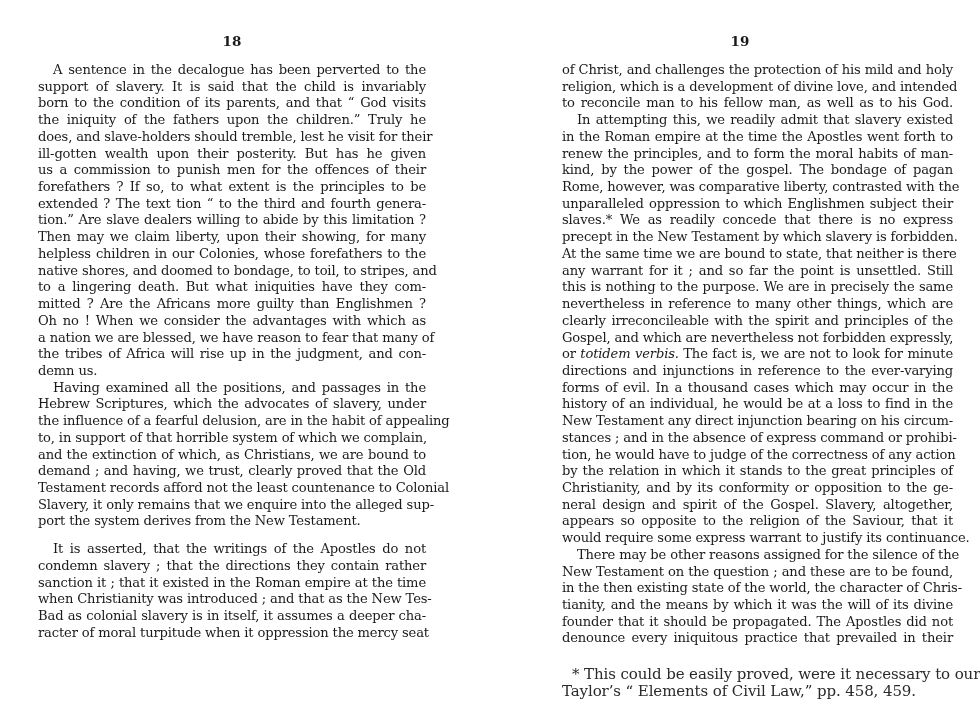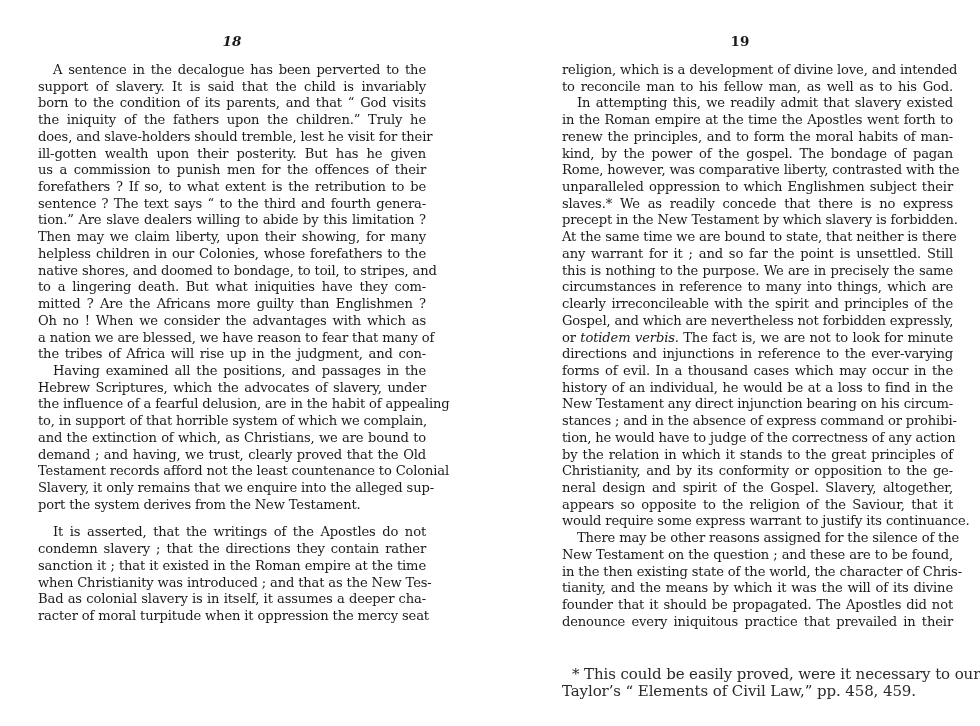--- a/index.html
+++ b/index.html
@@ -2,21 +2,21 @@
 <html><head>
 <meta charset="utf-8">
 <style>
   html, body { margin:0; padding:0; background:#ffffff; }
   body { width:980px; height:726px; position:relative; overflow:hidden;
          font-family:"DejaVu Serif","Liberation Serif",serif; color:#1a1a1a; }
   .page { position:absolute; top:0; height:726px; }
   #page-left { left:0; width:490px; }
   #page-right { left:504px; width:490px; }
   .pnum { position:absolute; top:33px; font-size:13.5px; font-weight:bold; text-align:center; width:60px; }
-  #page-left .pnum { left:202px;font-style:italic; }
+  #page-left .pnum { left:202px; }
   #page-right .pnum { left:206px; }
   .body { position:absolute; }
   #page-left .body { left:38px; top:62px; width:388px; }
   #page-right .body { left:58px; top:62px; width:391px; }
   .ln { display:block; height:16.72px; line-height:16.72px; font-size:13.1px;
         white-space:nowrap; text-align:justify; text-align-last:justify;
         letter-spacing:-0.15px; word-spacing:0px; }
   .ln.last { text-align-last:left; }
   .ln.ind { padding-left:15px; }
   .ln.gap { height:11px; }
@@ -33,31 +33,32 @@
 <div class="page" id="page-left">
   <div class="pnum">18</div>
   <div class="body">
     <span class="ln ind">A sentence in the decalogue has been perverted to the</span>
     <span class="ln">support of slavery.  It is said that the child is invariably</span>
     <span class="ln">born to the condition of its parents, and that “ God visits</span>
     <span class="ln">the iniquity of the fathers upon the children.”  Truly he</span>
     <span class="ln">does, and slave-holders should tremble, lest he visit for their</span>
     <span class="ln">ill-gotten wealth upon their posterity.  But has he given</span>
     <span class="ln">us a commission to punish men for the offences of their</span>
-    <span class="ln">forefathers ?  If so, to what extent is the retribution to be</span>
-    <span class="ln">sentence ?  The text says “ to the third and fourth genera-</span>
+    <span class="ln">forefathers ?  If so, to what extent is the principles to be</span>
+    <span class="ln">extended ?  The text tion “ to the third and fourth genera-</span>
     <span class="ln">tion.”  Are slave dealers willing to abide by this limitation ?</span>
     <span class="ln">Then may we claim liberty, upon their showing, for many</span>
     <span class="ln">helpless children in our Colonies, whose forefathers to the</span>
     <span class="ln">native shores, and doomed to bondage, to toil, to stripes, and</span>
     <span class="ln">to a lingering death.  But what iniquities have they com-</span>
     <span class="ln">mitted ?  Are the Africans more guilty than Englishmen ?</span>
     <span class="ln">Oh no !  When we consider the advantages with which as</span>
     <span class="ln">a nation we are blessed, we have reason to fear that many of</span>
     <span class="ln">the tribes of Africa will rise up in the judgment, and con-</span>
+    <span class="ln last">demn us.</span>
     <span class="ln ind">Having examined all the positions, and passages in the</span>
     <span class="ln">Hebrew Scriptures, which the advocates of slavery, under</span>
     <span class="ln">the influence of a fearful delusion, are in the habit of appealing</span>
     <span class="ln">to, in support of that horrible system of which we complain,</span>
     <span class="ln">and the extinction of which, as Christians, we are bound to</span>
     <span class="ln">demand ; and having, we trust, clearly proved that the Old</span>
     <span class="ln">Testament records afford not the least countenance to Colonial</span>
     <span class="ln">Slavery, it only remains that we enquire into the alleged sup-</span>
     <span class="ln last">port the system derives from the New Testament.</span>
     <span class="ln gap"></span>
@@ -66,34 +67,35 @@
     <span class="ln">sanction it ; that it existed in the Roman empire at the time</span>
     <span class="ln">when Christianity was introduced ; and that as the New Tes-</span>
     <span class="ln">Bad as colonial slavery is in itself, it assumes a deeper cha-</span>
     <span class="ln">racter of moral turpitude when it oppression the mercy seat</span>
   </div>
 </div>
 
 <div class="page" id="page-right">
   <div class="pnum">19</div>
   <div class="body">
+    <span class="ln">of Christ, and challenges the protection of his mild and holy</span>
     <span class="ln">religion, which is a development of divine love, and intended</span>
     <span class="ln">to reconcile man to his fellow man, as well as to his God.</span>
     <span class="ln ind">In attempting this, we readily admit that slavery existed</span>
     <span class="ln">in the Roman empire at the time the Apostles went forth to</span>
     <span class="ln">renew the principles, and to form the moral habits of man-</span>
     <span class="ln">kind, by the power of the gospel.  The bondage of pagan</span>
     <span class="ln">Rome, however, was comparative liberty, contrasted with the</span>
     <span class="ln">unparalleled oppression to which Englishmen subject their</span>
     <span class="ln">slaves.*  We as readily concede that there is no express</span>
     <span class="ln">precept in the New Testament by which slavery is forbidden.</span>
     <span class="ln">At the same time we are bound to state, that neither is there</span>
     <span class="ln">any warrant for it ; and so far the point is unsettled.  Still</span>
     <span class="ln">this is nothing to the purpose.  We are in precisely the same</span>
-    <span class="ln">circumstances in reference to many into things, which are</span>
+    <span class="ln">nevertheless in reference to many other things, which are</span>
     <span class="ln">clearly irreconcileable with the spirit and principles of the</span>
     <span class="ln">Gospel, and which are nevertheless not forbidden expressly,</span>
     <span class="ln"><span>or </span><em>totidem verbis.</em><span>  The fact is, we are not to look for minute</span></span>
     <span class="ln">directions and injunctions in reference to the ever-varying</span>
     <span class="ln">forms of evil.  In a thousand cases which may occur in the</span>
     <span class="ln">history of an individual, he would be at a loss to find in the</span>
     <span class="ln">New Testament any direct injunction bearing on his circum-</span>
     <span class="ln">stances ; and in the absence of express command or prohibi-</span>
     <span class="ln">tion, he would have to judge of the correctness of any action</span>
     <span class="ln">by the relation in which it stands to the great principles of</span>

